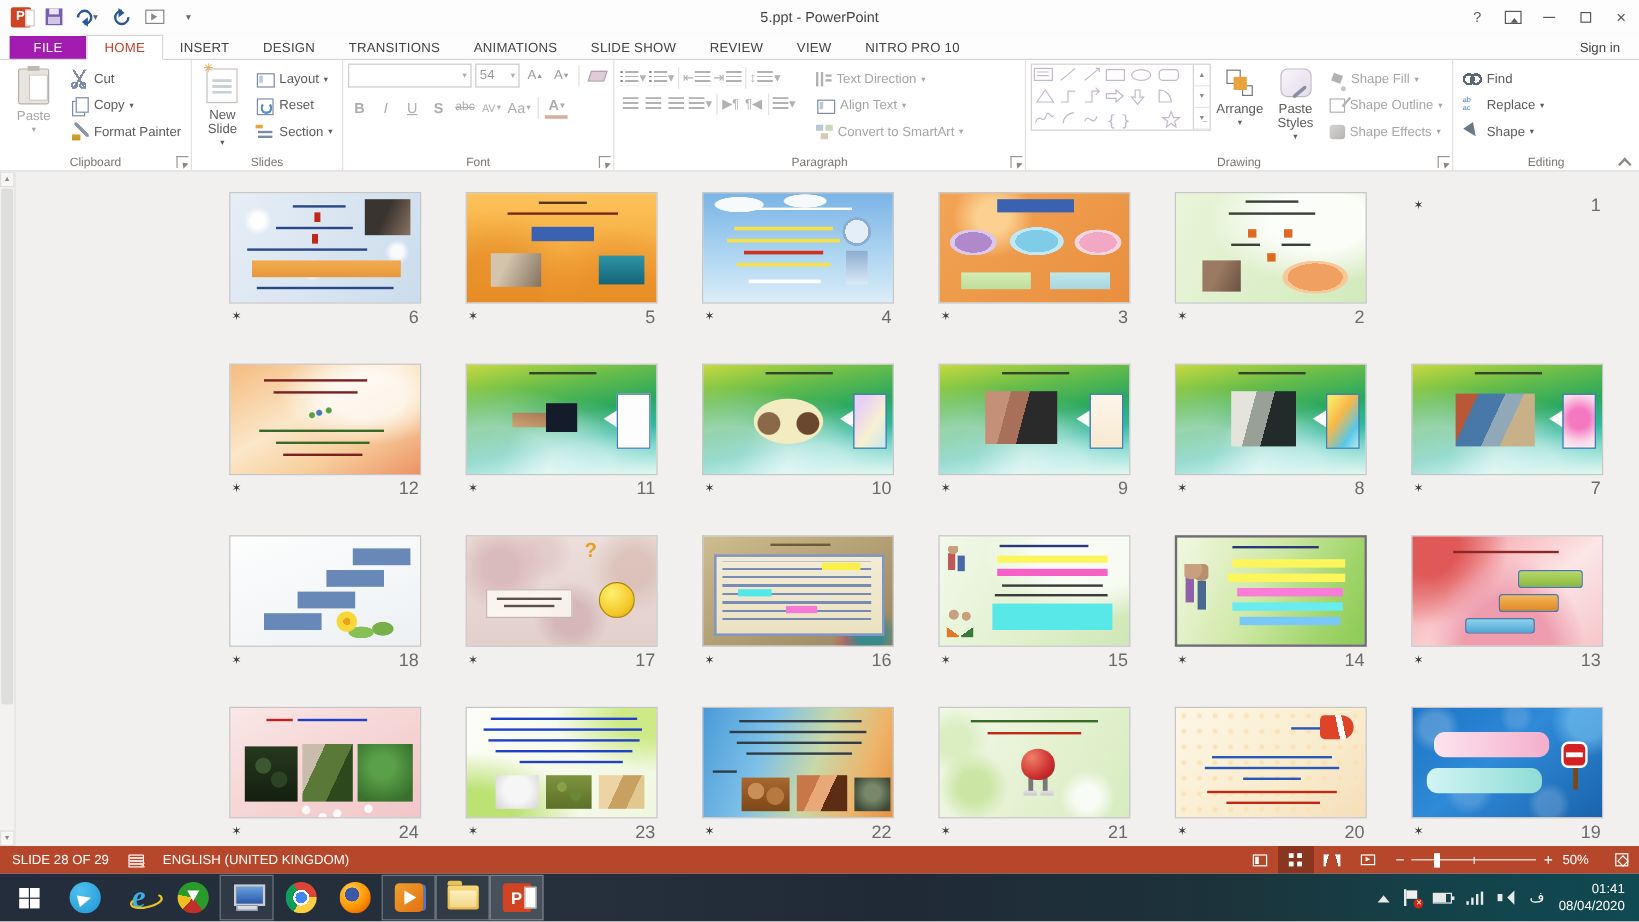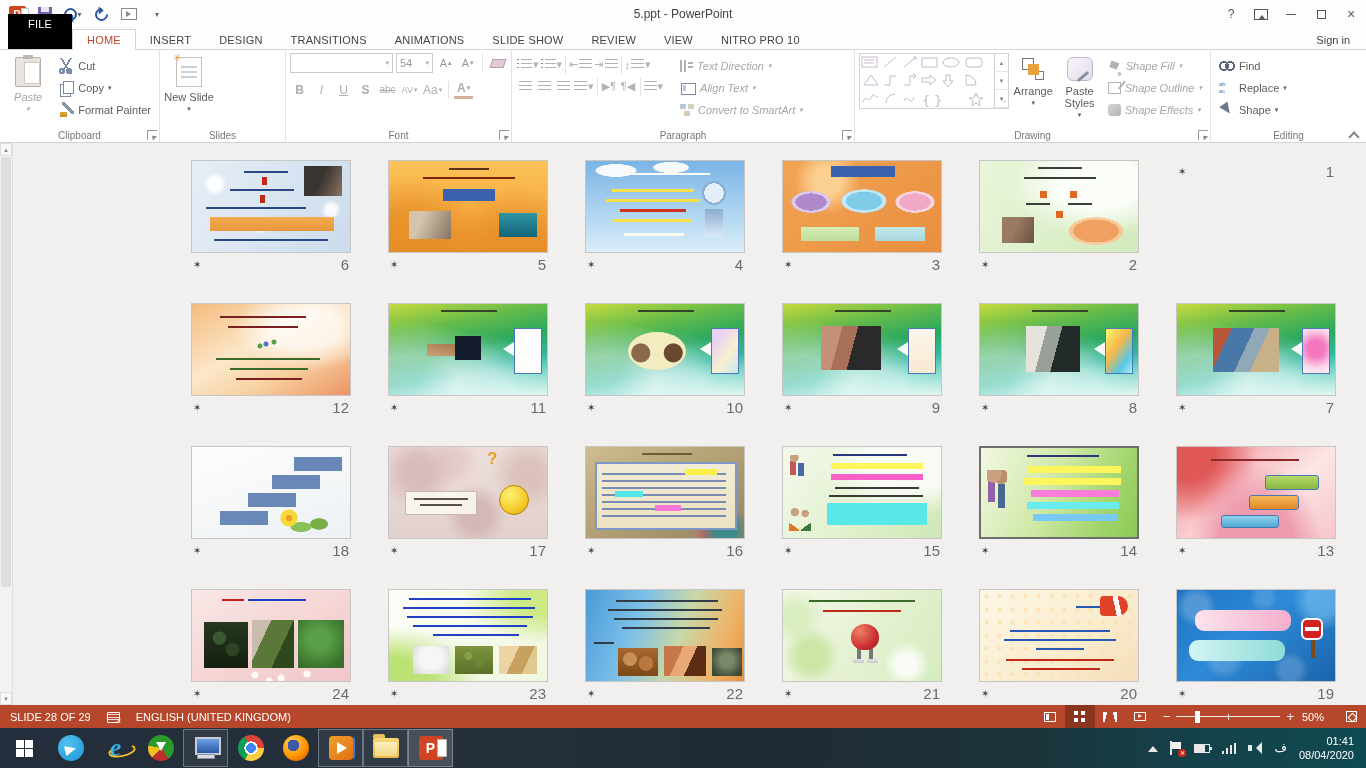--- a/index.html
+++ b/index.html
@@ -29,35 +29,35 @@
   .ropts { width:14px; height:11px; border:1px solid #5a5856; position:relative; }
   .ropts::after{ content:""; position:absolute; left:4px; top:2px; border:3px solid transparent; border-bottom:4px solid #5a5856; }
   .minbar { width:10px; height:1px; background:#5a5856; }
   .resticon { width:9px; height:9px; border:1px solid #5a5856; position:relative; background:#fdfdfd; }
   .resticon::before { content:""; position:absolute; left:2px; top:-4px; width:9px; height:9px; border:1px solid #5a5856; z-index:-1; }
   .closex { font-size:14px; }
 
   
   .tabrow { height:22px; background:#fdfdfd; display:flex; align-items:flex-end; border-bottom:1px solid #d8d6d4; position:relative; }
   .tab { font-size:11px; color:#444; padding:4px 14px 3px; letter-spacing:.2px; cursor:default; }
-  .tab.file { background:#000000; color:#fff; padding:4px 20px 19px; margin-left:8px; }
+  .tab.file { background:#a21caf; color:#fff; padding:4px 20px 3px; margin-left:8px; }
   .tab.active { background:#fff; color:#c0452b; border:1px solid #d8d6d4; border-bottom:1px solid #fff; margin-bottom:-1px; }
   .signin { margin-left:auto; font-size:11px; color:#444; padding:4px 16px 3px; }
 
   
   .ribbon { height:93px; background:#fff; border-bottom:1px solid #d4d2cf; display:flex; position:relative; }
   .rgroup { position:relative; border-right:1px solid #e4e2e0; padding:3px 4px 16px; display:flex; gap:2px; }
   .glabel { position:absolute; bottom:1px; left:0; right:0; text-align:center; font-size:10px; color:#7a7672; }
   .dlauncher { position:absolute; right:2px; bottom:2px; width:10px; height:10px; border-left:1px solid #9a9896; border-top:1px solid #9a9896; }
   .dlauncher::after{ content:""; position:absolute; right:1px; bottom:1px; border:3px solid transparent; border-right:4px solid #8a8886; transform:rotate(45deg); }
   .bigbtn { width:50px; display:flex; flex-direction:column; align-items:center; padding-top:4px; font-size:11px; line-height:12px; text-align:center; color:#5e5c5a; }
   .bigbtn .bico { margin-bottom:4px; }
   .col { display:flex; flex-direction:column; justify-content:flex-start; gap:1px; }
   .rbtn { display:flex; align-items:center; gap:4px; height:21px; padding:0 4px; font-size:11px; color:#5e5c5a; white-space:nowrap; }
-  .rbtn.dis, .bigbtn.dis { color:#a8a6a4;font-style:italic; }
+  .rbtn.dis, .bigbtn.dis { color:#a8a6a4; }
   .caret { font-size:7px; color:inherit; }
   .ic { width:16px; height:16px; display:inline-block; position:relative; flex:none; }
 
   .ic-clipboard { width:26px; height:30px; border:1px solid #b8b0a8; background:#e8e4e0; border-radius:2px; position:relative; }
   .ic-clipboard::before{ content:""; position:absolute; left:7px; top:-3px; width:10px; height:4px; background:#c0b8b0; }
   .ic-clipboard::after{ content:""; position:absolute; left:8px; top:4px; width:14px; height:20px; background:#fff; border:1px solid #cfc8c0; }
   .ic-cut { background:
     radial-gradient(circle at 4px 13px, transparent 1.5px, #7a8ca8 1.5px 3px, transparent 3px),
     radial-gradient(circle at 11px 13px, transparent 1.5px, #7a8ca8 1.5px 3px, transparent 3px),
     linear-gradient(58deg, transparent 46%, #7a8ca8 46% 54%, transparent 54%),
@@ -578,20 +578,36 @@
       <div class="glabel" data-interactable="false">Clipboard</div>
       <div class="dlauncher" data-interactable="true"></div>
     </div>
 
     <div class="rgroup" style="width:126px" data-interactable="false">
       <div class="bigbtn" data-interactable="true">
         <span class="bico ic-newslide" data-interactable="false"></span>
         <span>New Slide</span>
           <span class="caret" data-interactable="false">▾</span>
       </div>
+      <div class="col" style="padding-top:2px">
+        <div class="rbtn" data-interactable="true">
+            <span class="ic ic-layout" data-interactable="false"></span>
+            <span>Layout</span>
+            <span class="caret" data-interactable="false">▾</span>
+          </div>
+        <div class="rbtn" data-interactable="true">
+            <span class="ic ic-reset" data-interactable="false"></span>
+            <span>Reset</span>
+          </div>
+        <div class="rbtn" data-interactable="true">
+            <span class="ic ic-section" data-interactable="false"></span>
+            <span>Section</span>
+            <span class="caret" data-interactable="false">▾</span>
+          </div>
+      </div>
       <div class="glabel" data-interactable="false">Slides</div>
     </div>
 
     <div class="rgroup" style="width:226px; flex-direction:column" data-interactable="false">
       <div class="fnrow">
         <div class="combo" style="width:112px" data-interactable="true">
             <span data-interactable="false"></span>
             <span class="caret">▾</span>
           </div>
         <div class="combo" style="width:40px" data-interactable="true">

